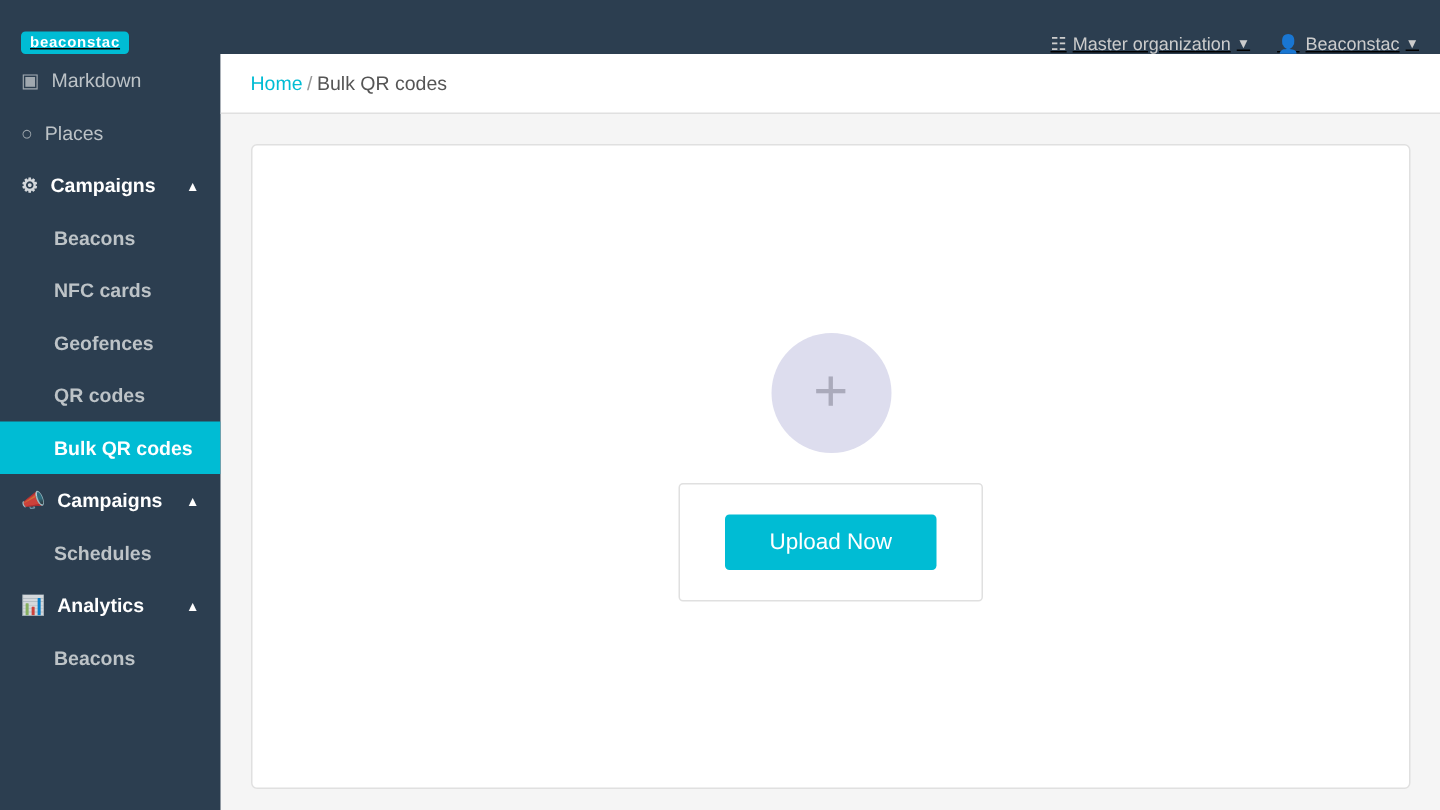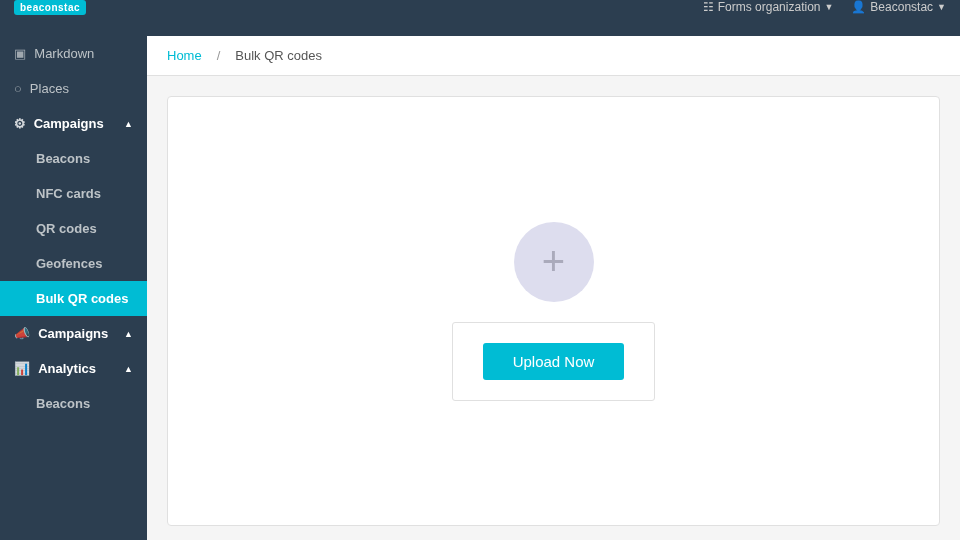--- a/index.html
+++ b/index.html
@@ -3,24 +3,25 @@
   <meta charset="utf-8">
   <style>
     * { margin: 0; padding: 0; box-sizing: border-box; }
     body { font-family: 'Helvetica Neue', Arial, sans-serif; font-size: 14px; background: #f5f5f5; display: flex; flex-direction: column; height: 540px; width: 960px; overflow: hidden; }
 
     
     .navbar {
       background: #2c3e50;
       height: 36px;
       display: flex;
-      align-items: flex-start;
+      align-items: flex-end;
       justify-content: space-between;
       padding: 0 14px;
       flex-shrink: 0;
+      text-decoration: underline;
     }
     .navbar-brand {
       display: flex;
       align-items: center;
       gap: 6px;
     }
     .navbar-logo {
       background: #00bcd4;
       color: white;
       font-size: 10px;
@@ -104,21 +105,21 @@
       overflow: hidden;
     }
 
     
     .breadcrumb-bar {
       background: white;
       padding: 12px 20px;
       border-bottom: 1px solid #e0e0e0;
       display: flex;
       align-items: center;
-      gap: 15px;
+      gap: 3px;
       font-size: 13px;
       flex-shrink: 0;
     }
     .breadcrumb-link {
       color: #00bcd4;
       cursor: pointer;
       text-decoration: none;
     }
     .breadcrumb-sep { color: #999; }
     .breadcrumb-current { color: #555; }
@@ -183,21 +184,21 @@
 </head>
 <body>
 
 <div class="navbar">
   <div class="navbar-brand">
     <span class="navbar-logo">beaconstac</span>
   </div>
   <div class="navbar-right">
     <div class="navbar-item">
       <span>☷</span>
-      <span>Forms organization</span>
+      <span>Master organization</span>
       <span class="chevron">▼</span>
     </div>
     <div class="navbar-item">
       <span>👤</span>
       <span>Beaconstac</span>
       <span class="chevron">▼</span>
     </div>
   </div>
 </div>
 
@@ -225,41 +226,44 @@
 
     <div class="sidebar-item sidebar-sub">
       <span>Beacons</span>
     </div>
 
     <div class="sidebar-item sidebar-sub">
       <span>NFC cards</span>
     </div>
 
     <div class="sidebar-item sidebar-sub">
+      <span>Geofences</span>
+    </div>
+
+    <div class="sidebar-item sidebar-sub">
       <span>QR codes</span>
-    </div>
-
-    <div class="sidebar-item sidebar-sub">
-      <span>Geofences</span>
     </div>
 
     <div class="sidebar-item sidebar-sub active">
       <span>Bulk QR codes</span>
     </div>
 
     <div class="sidebar-section">
       <div class="section-left">
         <span class="sidebar-icon">📣</span>
         <span>Campaigns</span>
       </div>
       <span class="chevron">▲</span>
     </div>
 
 
 
+    <div class="sidebar-item sidebar-sub">
+      <span>Schedules</span>
+    </div>
 
     <div class="sidebar-section">
       <div class="section-left">
         <span class="sidebar-icon">📊</span>
         <span>Analytics</span>
       </div>
       <span class="chevron">▲</span>
     </div>
 
     <div class="sidebar-item sidebar-sub">

